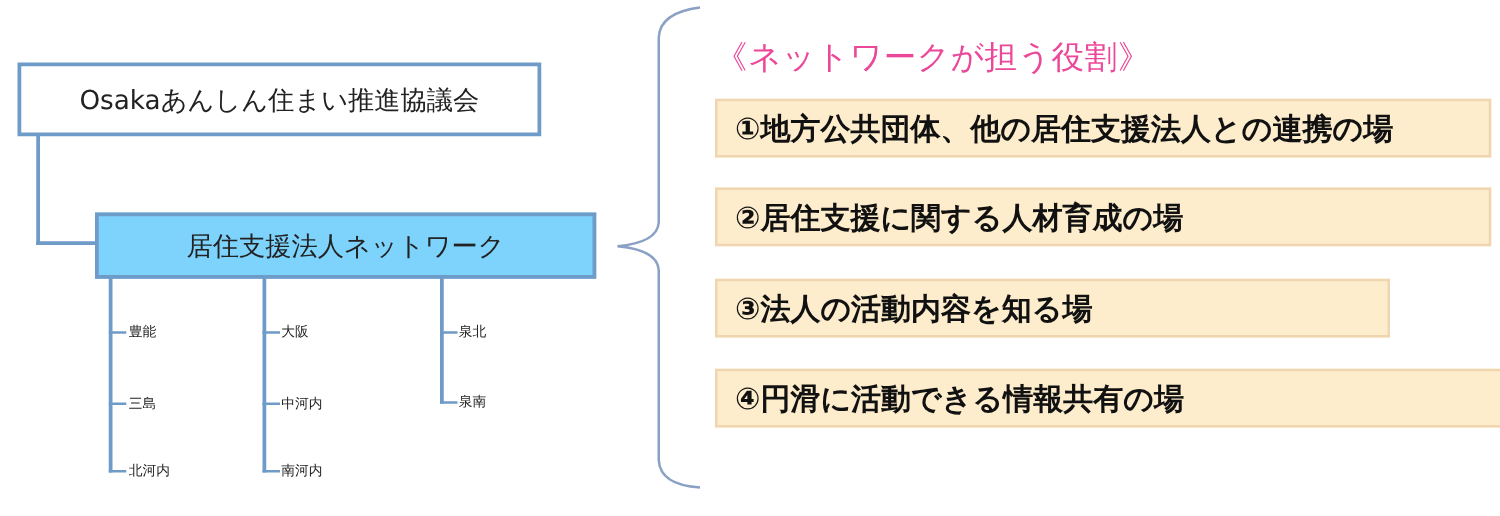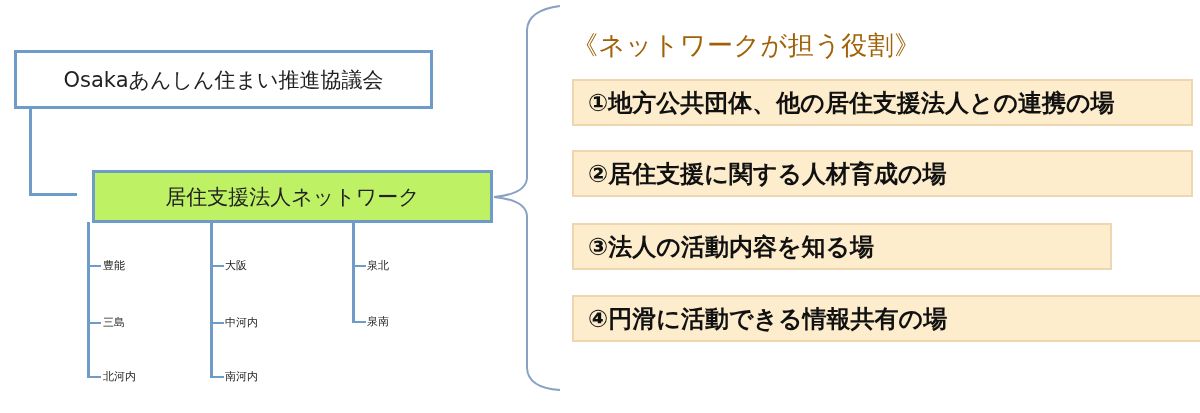--- a/index.html
+++ b/index.html
@@ -1,25 +1,25 @@
 <!DOCTYPE html>
 <html><head>
 <meta charset="utf-8">
 <style>
   html, body { margin:0; padding:0; background:#ffffff; }
   body { width:1200px; height:413px; position:relative; overflow:hidden;
          font-family:"DejaVu Sans", "Liberation Sans", sans-serif; color:#222; }
   .abs { position:absolute; box-sizing:border-box; }
   .org-box { border:3px solid #6f9bc9; background:#ffffff; display:flex;
              align-items:center; justify-content:center; font-size:21px; color:#222; }
-  .net-box { border:3px solid #6f9bc9; background:#bef264; display:flex;
-             align-items:center; justify-content:center; font-size:21px; color:#222;margin-left:16px; }
+  .net-box { border:3px solid #6f9bc9; background:#7dd3fc; display:flex;
+             align-items:center; justify-content:center; font-size:21px; color:#222; }
   .line { position:absolute; background:#6f9bc9; }
   .branch-label { position:absolute; font-size:11px; color:#222; line-height:20px; }
-  .role-title { position:absolute; font-size:26px; color:#a16207; font-weight:normal; letter-spacing:0.5px; }
+  .role-title { position:absolute; font-size:26px; color:#ec4899; font-weight:normal; letter-spacing:0.5px; }
   .role-box { position:absolute; box-sizing:border-box; background:#fdedcc;
               border:2px solid #f0d6b0; display:flex; align-items:center;
               padding-left:14px; font-size:24px; font-weight:bold; color:#111; }
   svg.brace { position:absolute; left:0; top:0; }
 </style>
 </head>
 <body>
 
 <svg class="brace" width="1200" height="413">
   <path d="M560 6 Q528 10 527 30 L527 178 Q526 194 494 197 Q526 200 527 216 L527 368 Q528 388 560 390" fill="none" stroke="#8aa0c4" stroke-width="2"></path>

